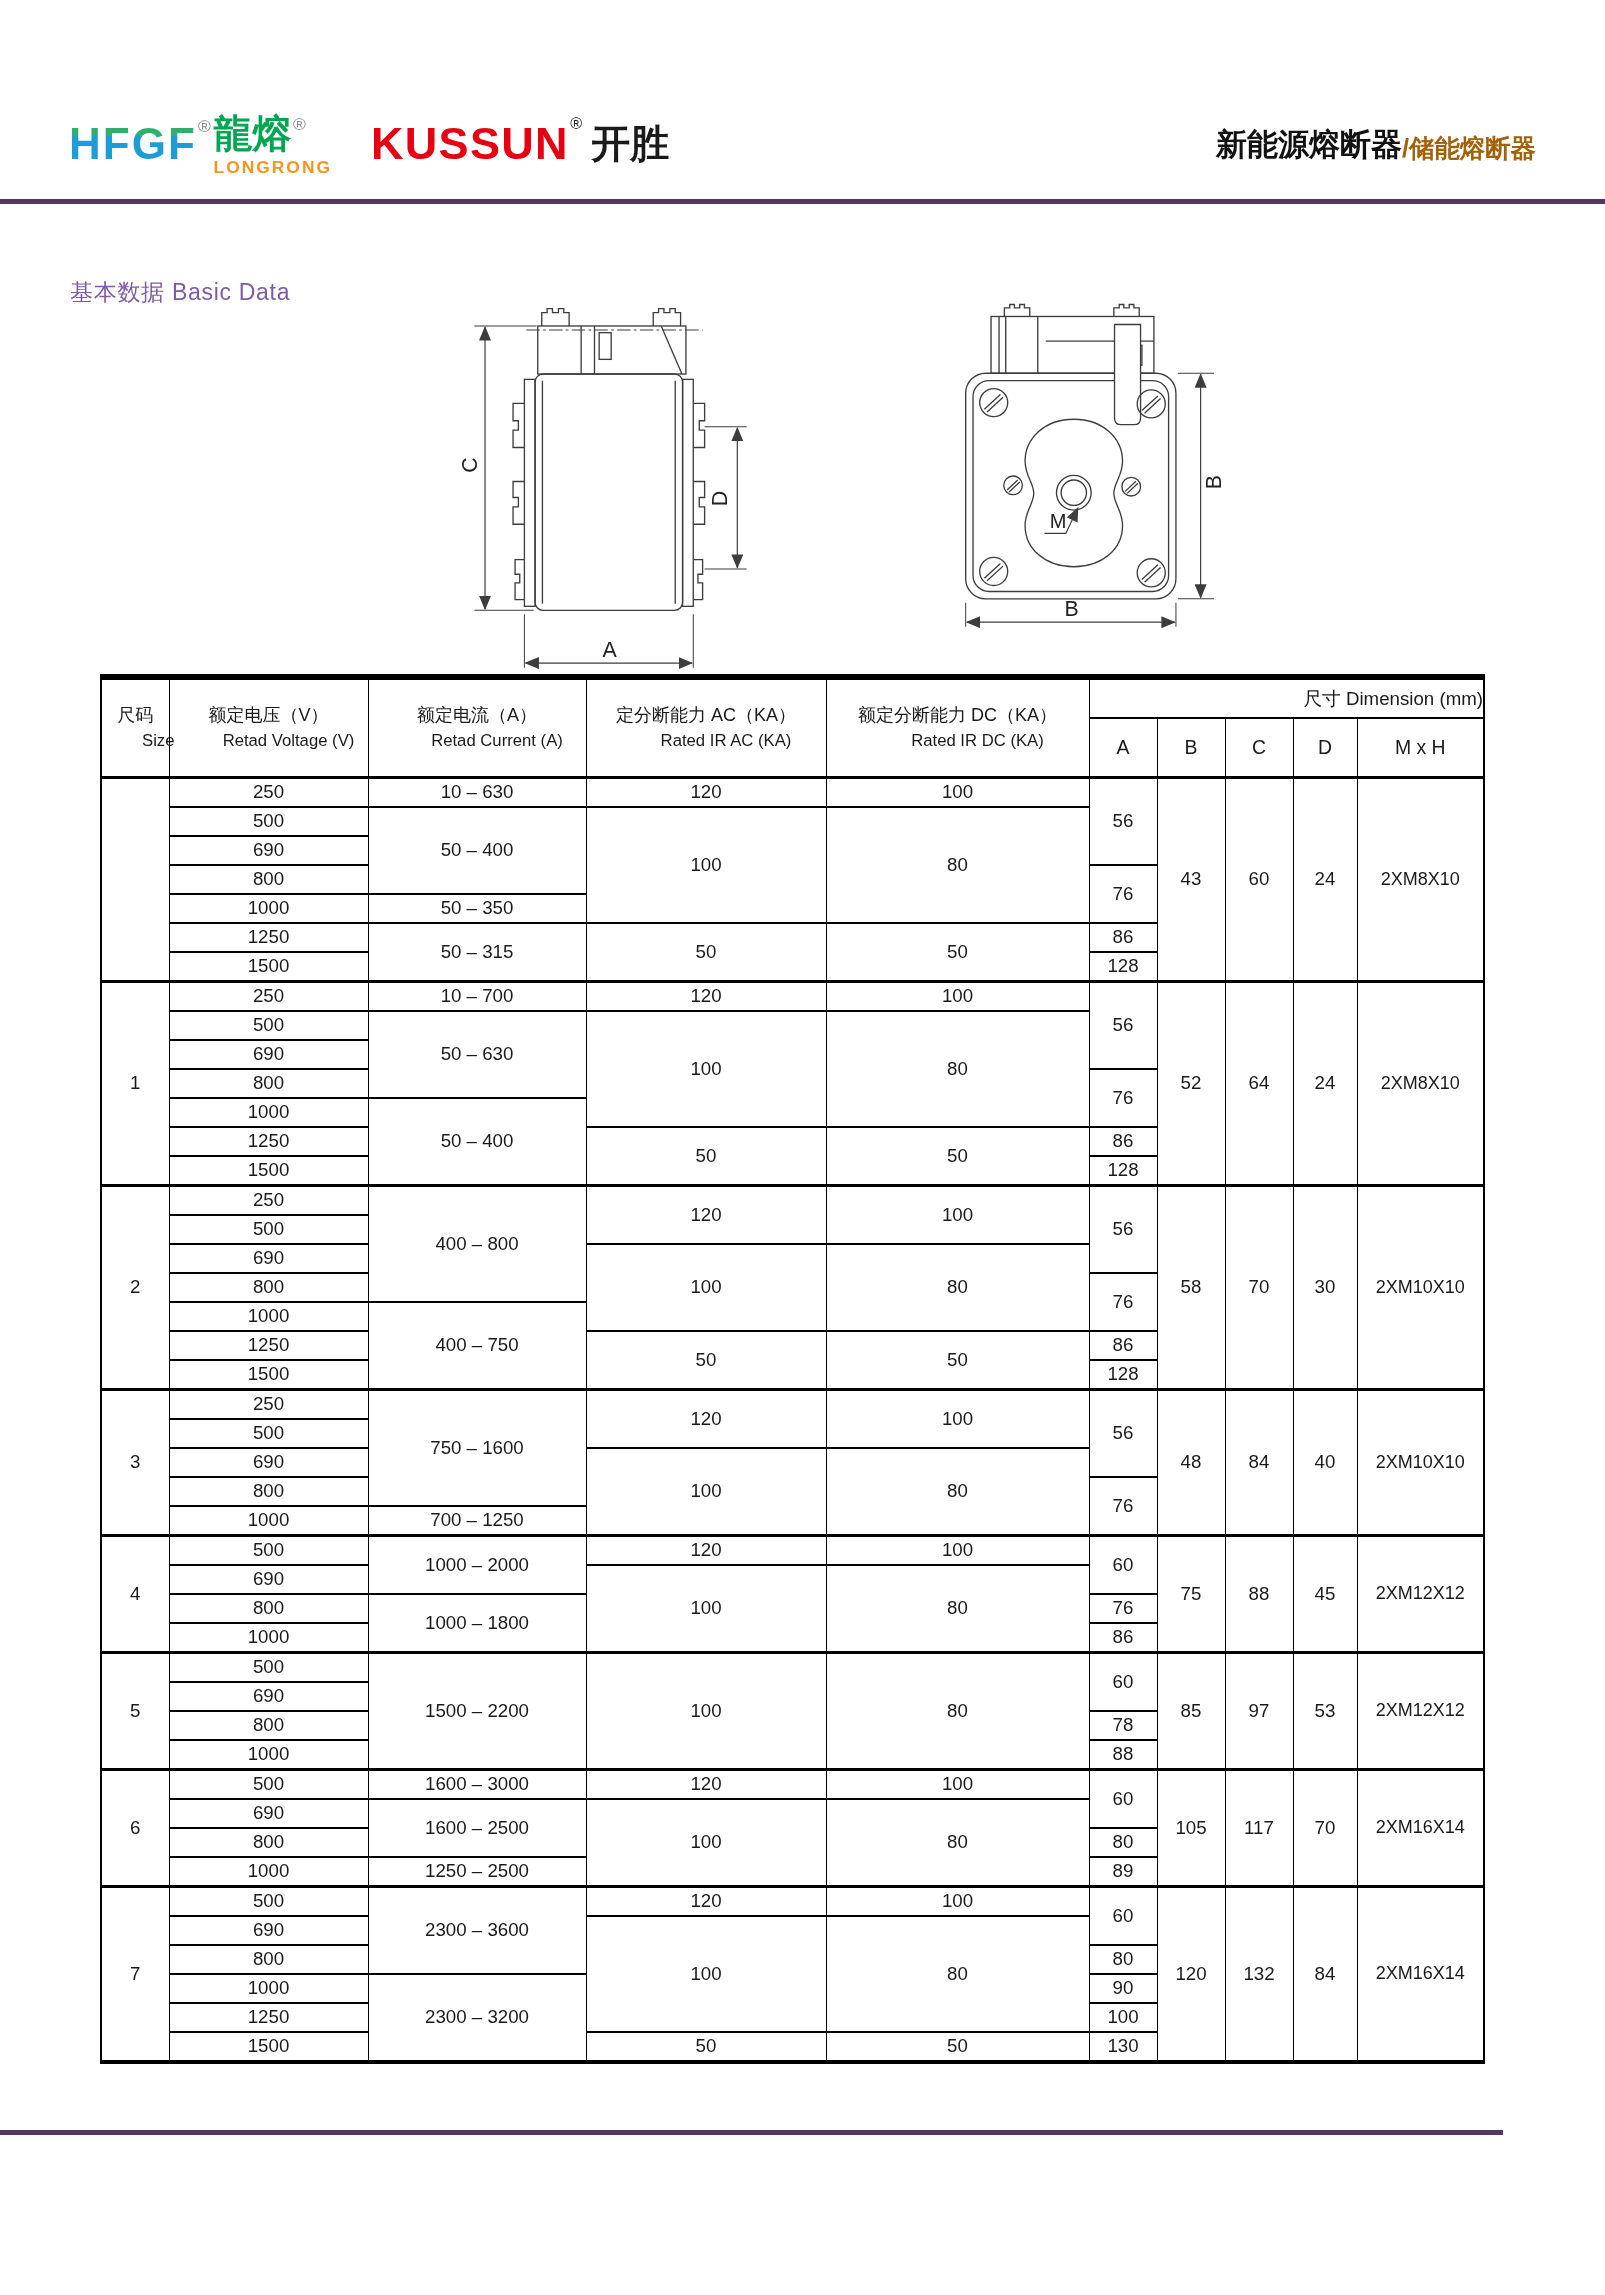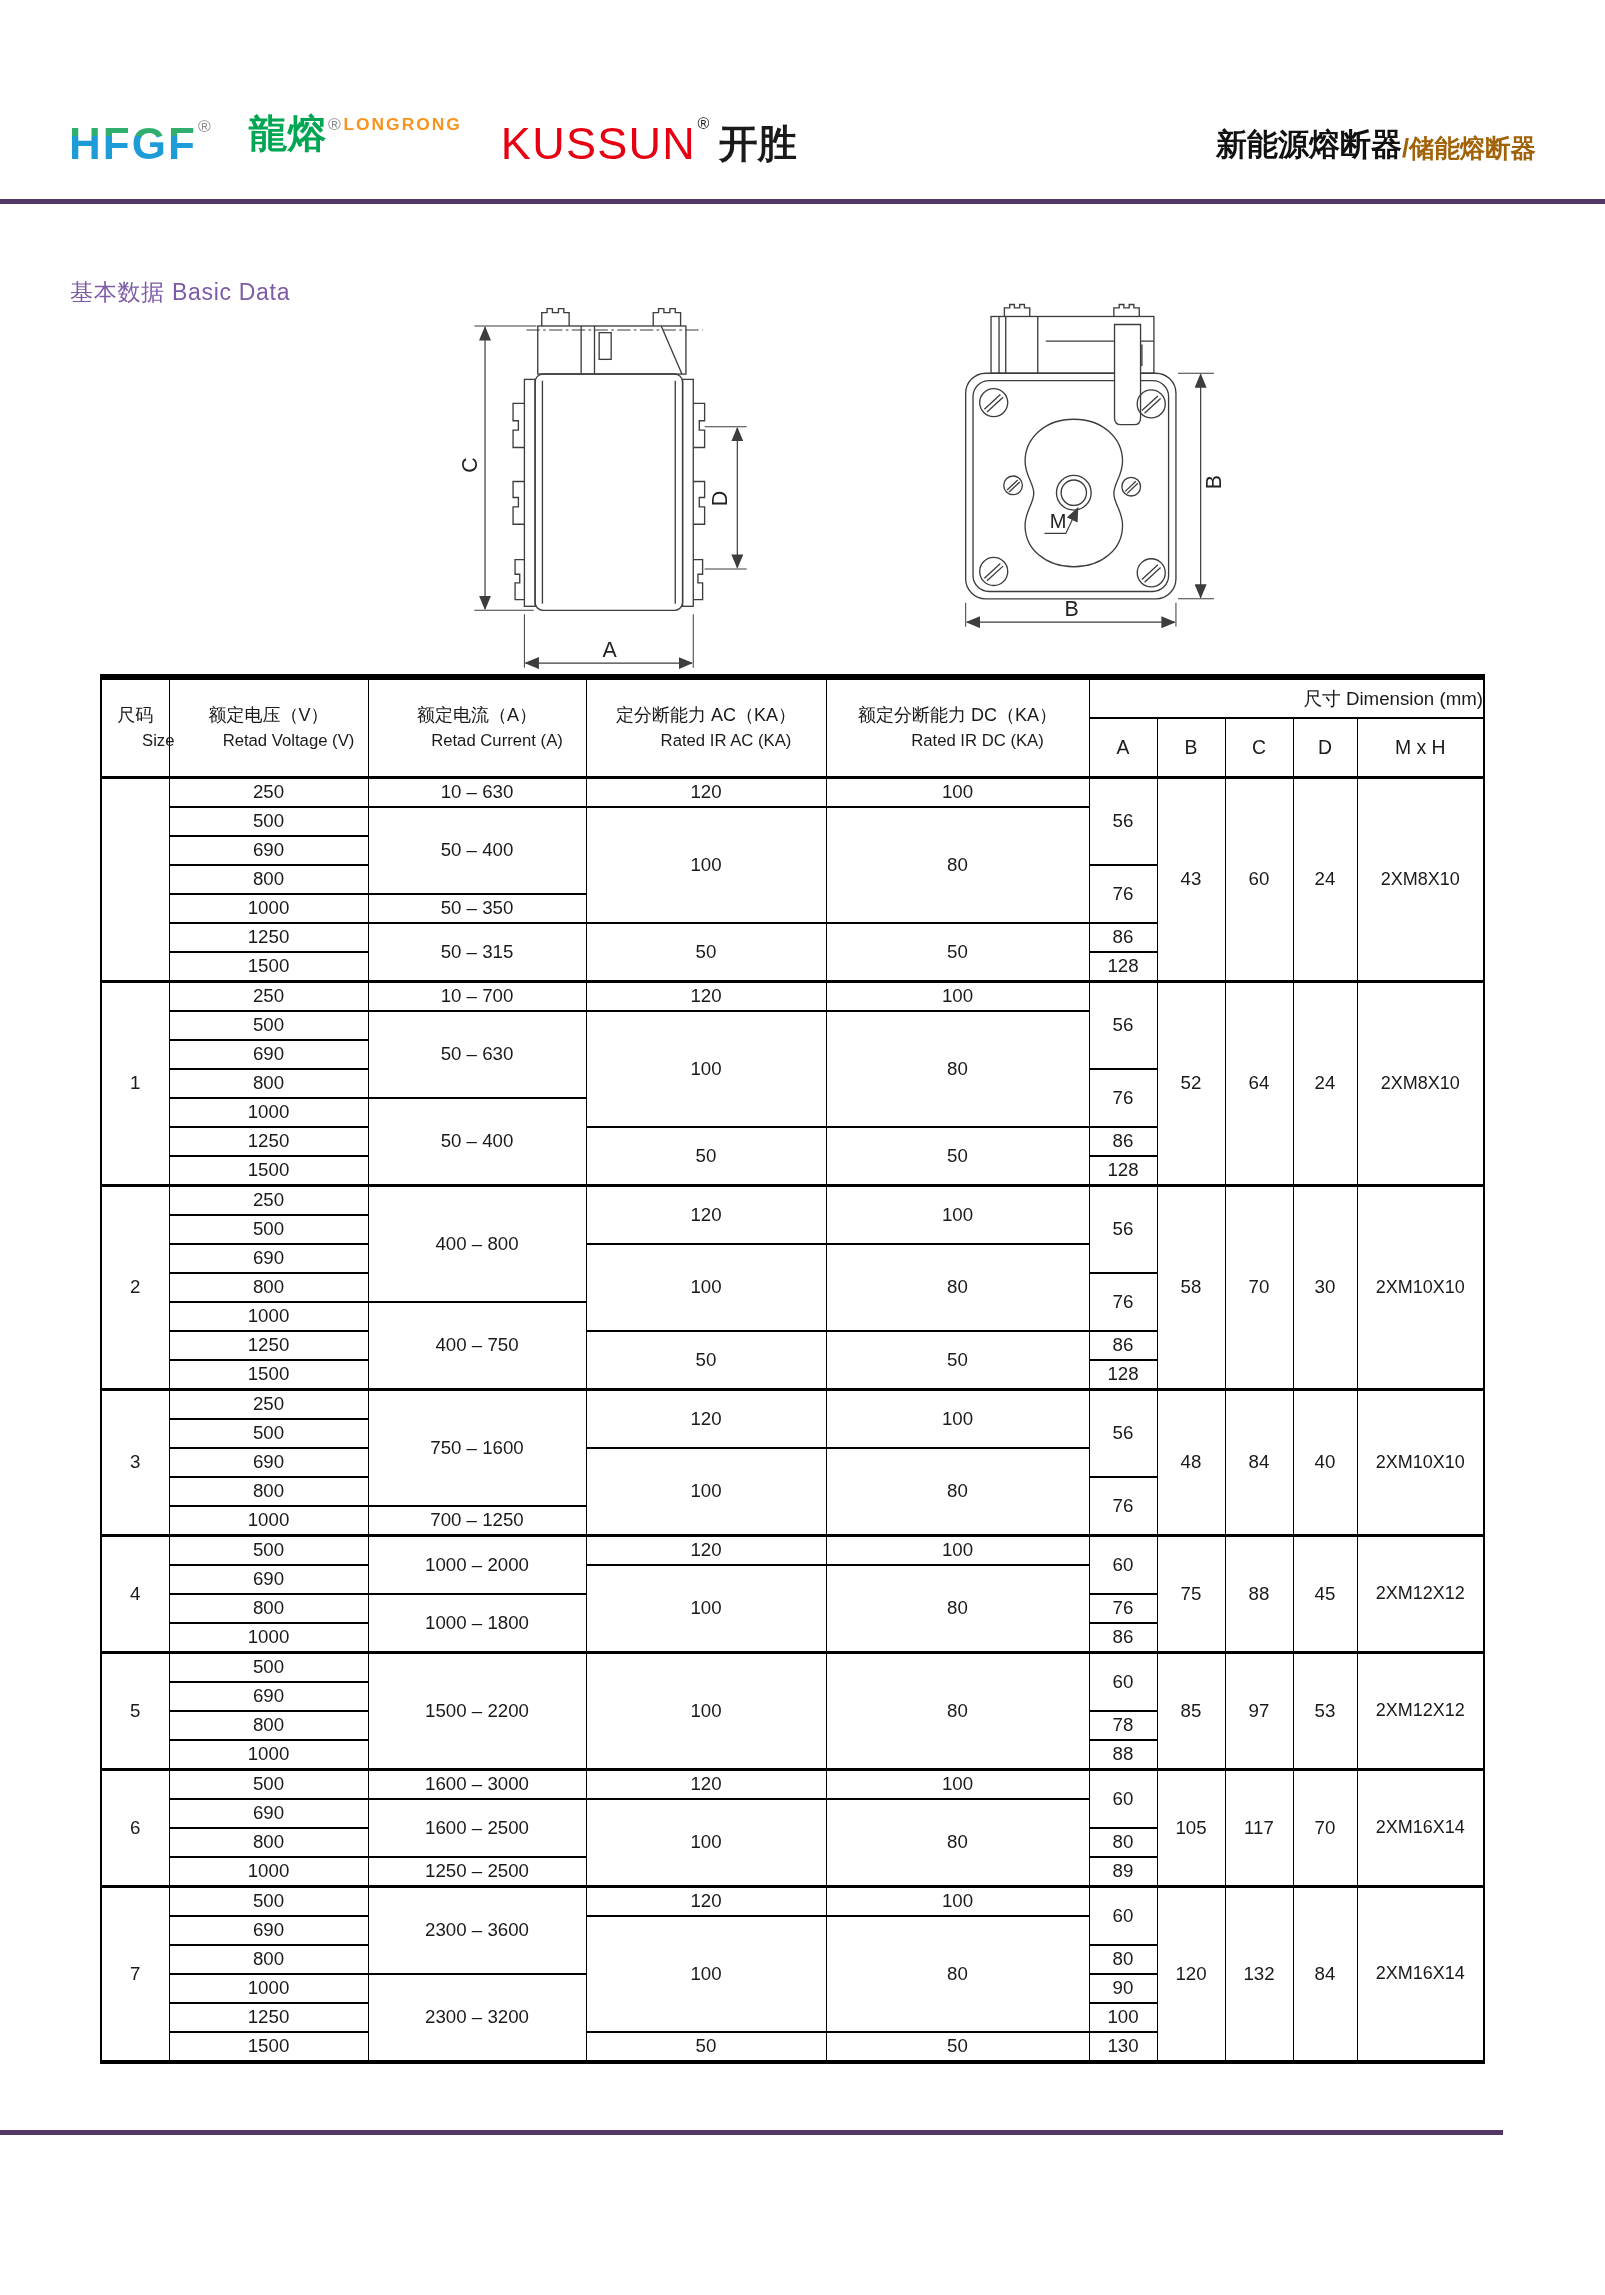--- a/index.html
+++ b/index.html
@@ -10,25 +10,25 @@
   }
   
   .logo-row{position:absolute;left:69px;top:112px;height:74px;display:flex;align-items:flex-start;}
   .hfgf{
     font-size:44px;font-weight:900;letter-spacing:2px;line-height:64px;
     background:linear-gradient(180deg,#2fae6e 0%,#2fae6e 38%,#1e9cd8 38%,#1e9cd8 100%);
     -webkit-background-clip:text;background-clip:text;color:#1e9cd8;-webkit-text-fill-color:transparent;
   }
   .reg-gray{font-size:17.4px;color:#8a8a8a;margin:4px 2.7px 0 1.3px;font-weight:400;}
   .reg-dark{font-size:16px;color:#222;margin:2.7px 2.7px 0 1.3px;font-weight:400;}
-  .longrong{display:inline-flex;flex-direction:row;margin-left:35px;line-height:1;}
+  .longrong{display:inline-flex;flex-direction:column;line-height:1;}
   .longrong-top{display:flex;}
   .longrong-cn{font-size:39px;font-weight:700;color:#00a651;line-height:43px;}
   .longrong-en{font-size:17.4px;font-weight:700;color:#f7941d;letter-spacing:2px;margin-top:4px;}
-  .kussun{font-size:45px;font-weight:400;color:#e60012;letter-spacing:1.3px;line-height:64px;margin-left:39px;text-align:center;}
+  .kussun{font-size:45px;font-weight:700;color:#e60012;letter-spacing:1.3px;line-height:64px;margin-left:39px;text-align:center;}
   .kaisheng{font-size:39px;font-weight:900;color:#1a1a1a;line-height:64px;margin-left:6.7px;}
   .page-title{position:absolute;right:70px;top:124px;display:flex;align-items:flex-end;white-space:nowrap;}
   .title-main{font-size:31px;font-weight:700;color:#111;}
   .title-sub{font-size:25.4px;font-weight:700;color:#a16207;}
   .rule-top{position:absolute;left:0;top:199px;width:1606px;height:5.3px;}
   .rule-bottom{position:absolute;left:0;top:2130px;width:1503px;height:5.3px;}
   .section-title{position:absolute;left:70px;top:261px;font-size:23px;letter-spacing:0.7px;margin-top:16px;}
   
   .drawing{position:absolute;}
   .drawing svg{display:block;}

